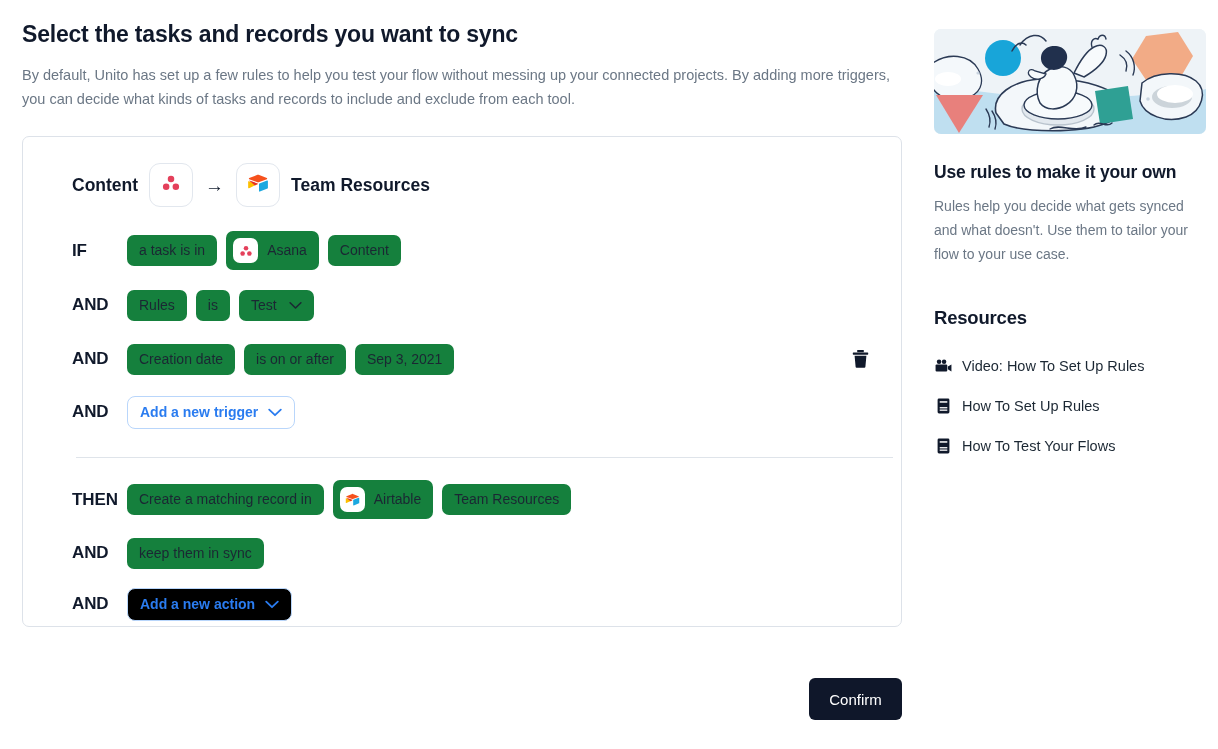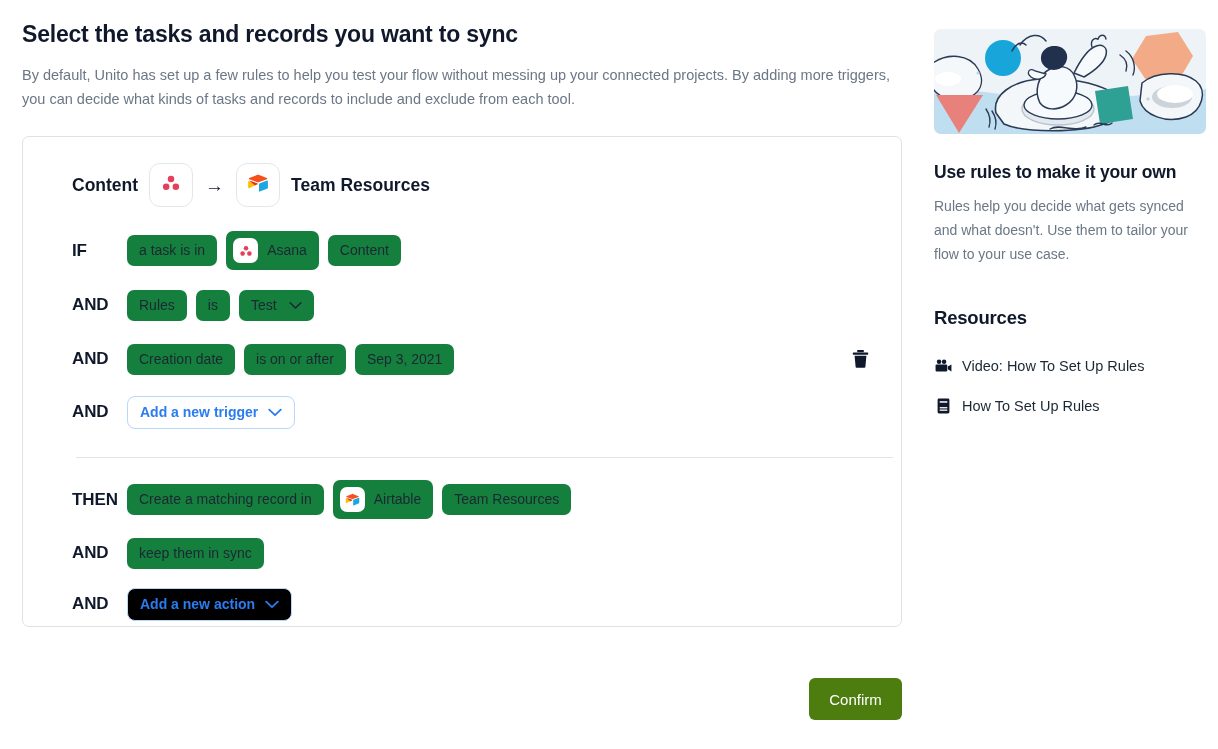--- a/index.html
+++ b/index.html
@@ -184,21 +184,21 @@
 
   
   .confirm-btn {
     position: absolute;
     left: 809px;
     top: 678px;
     width: 93px;
     height: 42px;
     border: 0;
     border-radius: 6px;
-    background: #4d7c0f;
+    background: #0f172a;
     color: #ffffff;
     font-size: 15px;
     font-family: "Liberation Sans", sans-serif;
     cursor: pointer;
   }
 
   
   .side-col {
     position: absolute;
     left: 934px;
@@ -472,16 +472,27 @@
           <svg width="13" height="16" viewBox="0 0 13 16" aria-hidden="true">
             <rect x="0.6" y="0.6" width="11.8" height="14.8" rx="1.4" fill="#10192b"></rect>
             <rect x="2.7" y="3.2" width="7.6" height="1.5" fill="#ffffff"></rect>
             <rect x="2.7" y="9.1" width="7.6" height="1.3" fill="#ffffff"></rect>
             <rect x="2.7" y="11.5" width="7.6" height="1.3" fill="#ffffff"></rect>
           </svg>
         </span>
         <span>How To Set Up Rules</span>
       </a>
 
+      <a class="res-item">
+        <span class="ri-ico">
+          <svg width="13" height="16" viewBox="0 0 13 16" aria-hidden="true">
+            <rect x="0.6" y="0.6" width="11.8" height="14.8" rx="1.4" fill="#10192b"></rect>
+            <rect x="2.7" y="3.2" width="7.6" height="1.5" fill="#ffffff"></rect>
+            <rect x="2.7" y="9.1" width="7.6" height="1.3" fill="#ffffff"></rect>
+            <rect x="2.7" y="11.5" width="7.6" height="1.3" fill="#ffffff"></rect>
+          </svg>
+        </span>
+        <span>How To Test Your Flows</span>
+      </a>
     </div>
   </div>
 
 </div>
 
 </body></html>

